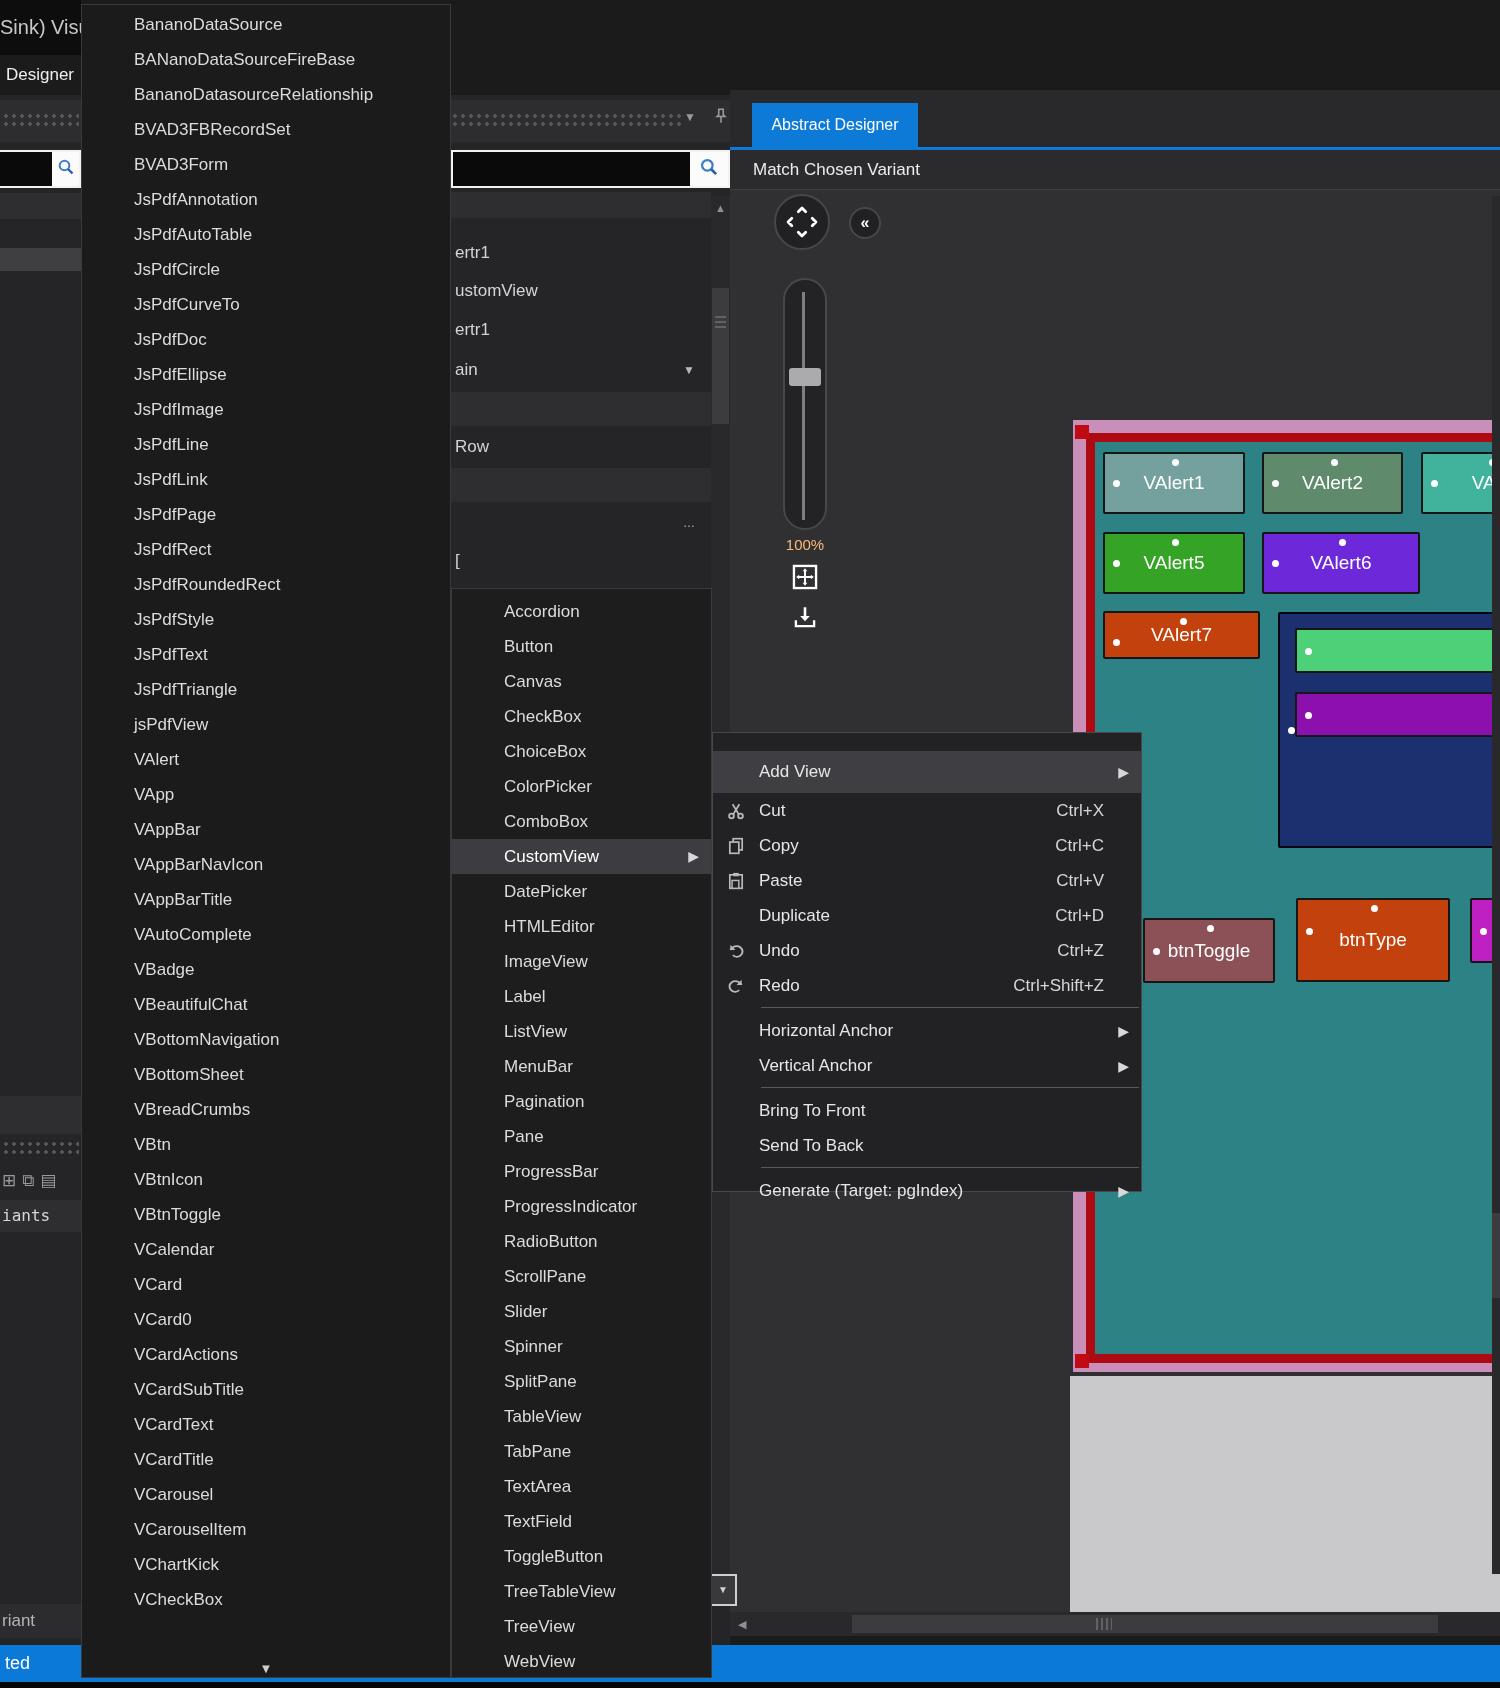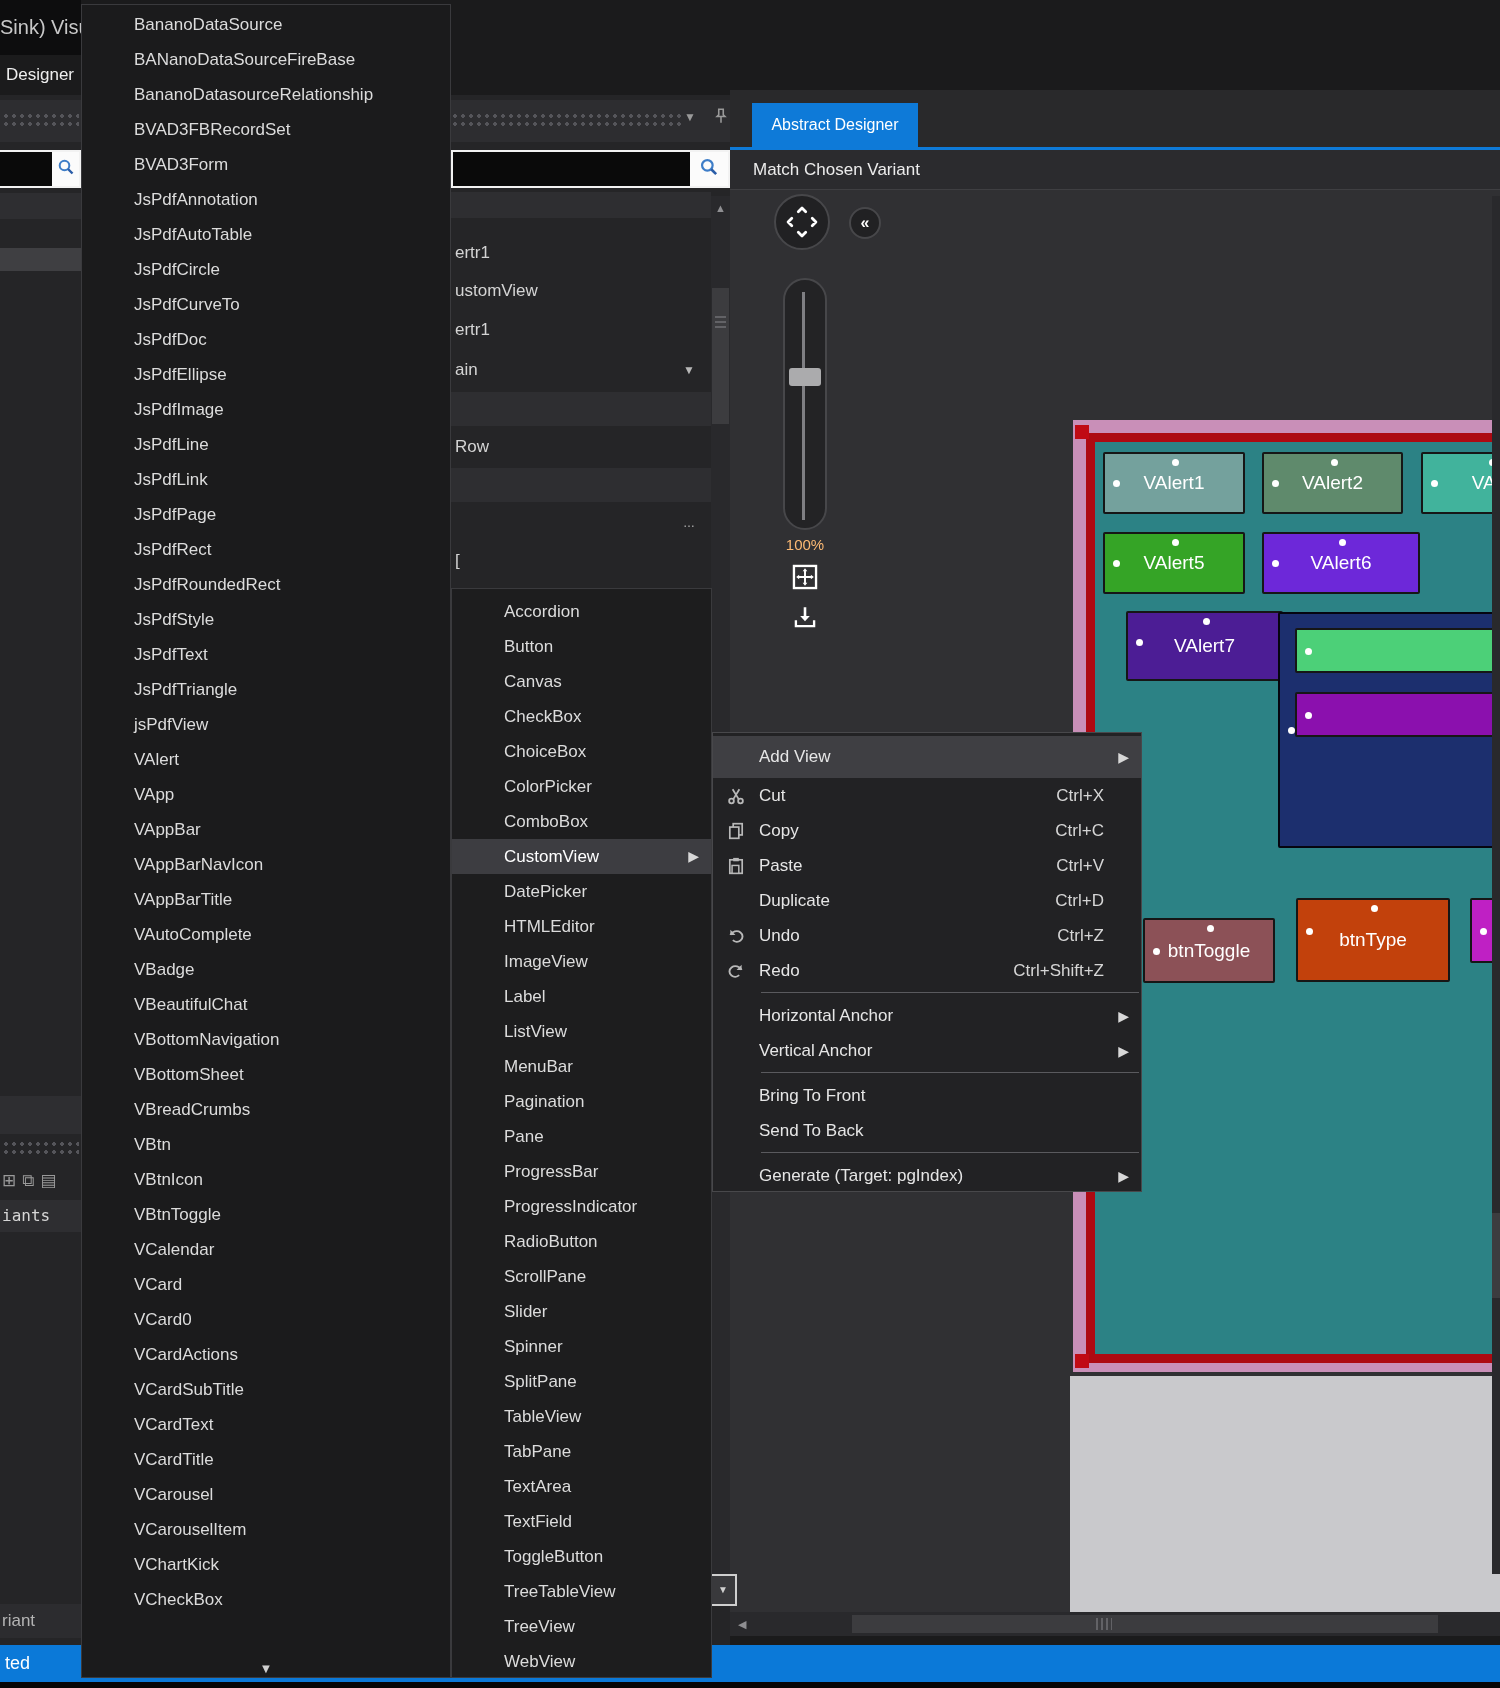--- a/index.html
+++ b/index.html
@@ -24,21 +24,21 @@
   .gray-row{background:#3f3f42;}
   
   .menu-panel{background:#1b1b1c;border:1px solid #3a3a3d;box-sizing:border-box;z-index:10;overflow:hidden;}
   .menu-item{height:35px;line-height:35px;padding-left:52px;font-size:17px;color:#dcdcdc;
              white-space:nowrap;position:relative;}
   .menu-item.hl{background:#3d3d41;color:#fff;}
   .menu-item .sub-arrow{position:absolute;right:12px;top:0;color:#d8d8d8;font-size:14px;}
   .scroll-hint{position:absolute;left:0;right:0;text-align:center;color:#cfcfcf;font-size:13px;}
   
   #context-menu{left:712px;top:732px;width:430px;height:460px;background:#222224;
-                border:1px solid #48484b;box-sizing:border-box;z-index:20;padding-top:3px;}
+                border:1px solid #48484b;box-sizing:border-box;z-index:20;padding-top:18px;}
   .ctx-row{position:relative;display:flex;align-items:center;height:35px;color:#e6e6e6;font-size:17px;}
   .ctx-row.hov{background:#3f3f43;height:42px;}
   .ctx-icon{width:46px;display:flex;justify-content:center;align-items:center;flex:0 0 46px;}
   .ctx-label{flex:1;white-space:nowrap;}
   .ctx-short{padding-right:37px;color:#d6d6d6;}
   .ctx-sub{position:absolute;right:12px;color:#d8d8d8;font-size:14px;}
   .ctx-sep{height:10px;position:relative;}
   .ctx-sep div{position:absolute;left:48px;right:2px;top:4px;border-top:1px solid #5a5a5e;}
   
   #designer{left:730px;top:90px;width:770px;height:1546px;background:#303033;}
@@ -218,21 +218,21 @@
         <div class="widget" style="left: 8px; top: 90px; width: 142px; height: 62px; background: rgb(53, 164, 38);">
           <span>VAlert5</span>
           <span class="wdot" style="left: 67px; top: 5px;"></span>
           <span class="wdot" style="left: 8px; top: 26px;"></span>
         </div>
         <div class="widget" style="left: 167px; top: 90px; width: 158px; height: 62px; background: #6d28d9;">
           <span>VAlert6</span>
           <span class="wdot" style="left: 75px; top: 5px;"></span>
           <span class="wdot" style="left: 8px; top: 26px;"></span>
         </div>
-        <div class="widget" style="left: 8px; top: 169px; width: 157px; height: 70px; background: #4c1d95; margin-left: 23px;">
+        <div class="widget" style="left: 8px; top: 169px; width: 157px; height: 48px; background: #c2410c;">
           <span>VAlert7</span>
           <span class="wdot" style="left: 74.5px; top: 5px;"></span>
           <span class="wdot" style="left: 8px; top: 26px;"></span>
         </div>
         <div class="widget" style="left: 183px; top: 170px; width: 240px; height: 236px; background: rgb(28, 47, 110); border: 2px solid rgb(5, 5, 15);">
           <span></span>
           <span class="wdot" style="left: 8px; top: 113px;"></span>
         </div>
         <div class="widget" style="left: 200px; top: 186px; width: 226px; height: 45px; background: rgb(76, 208, 120);">
           <span></span>

